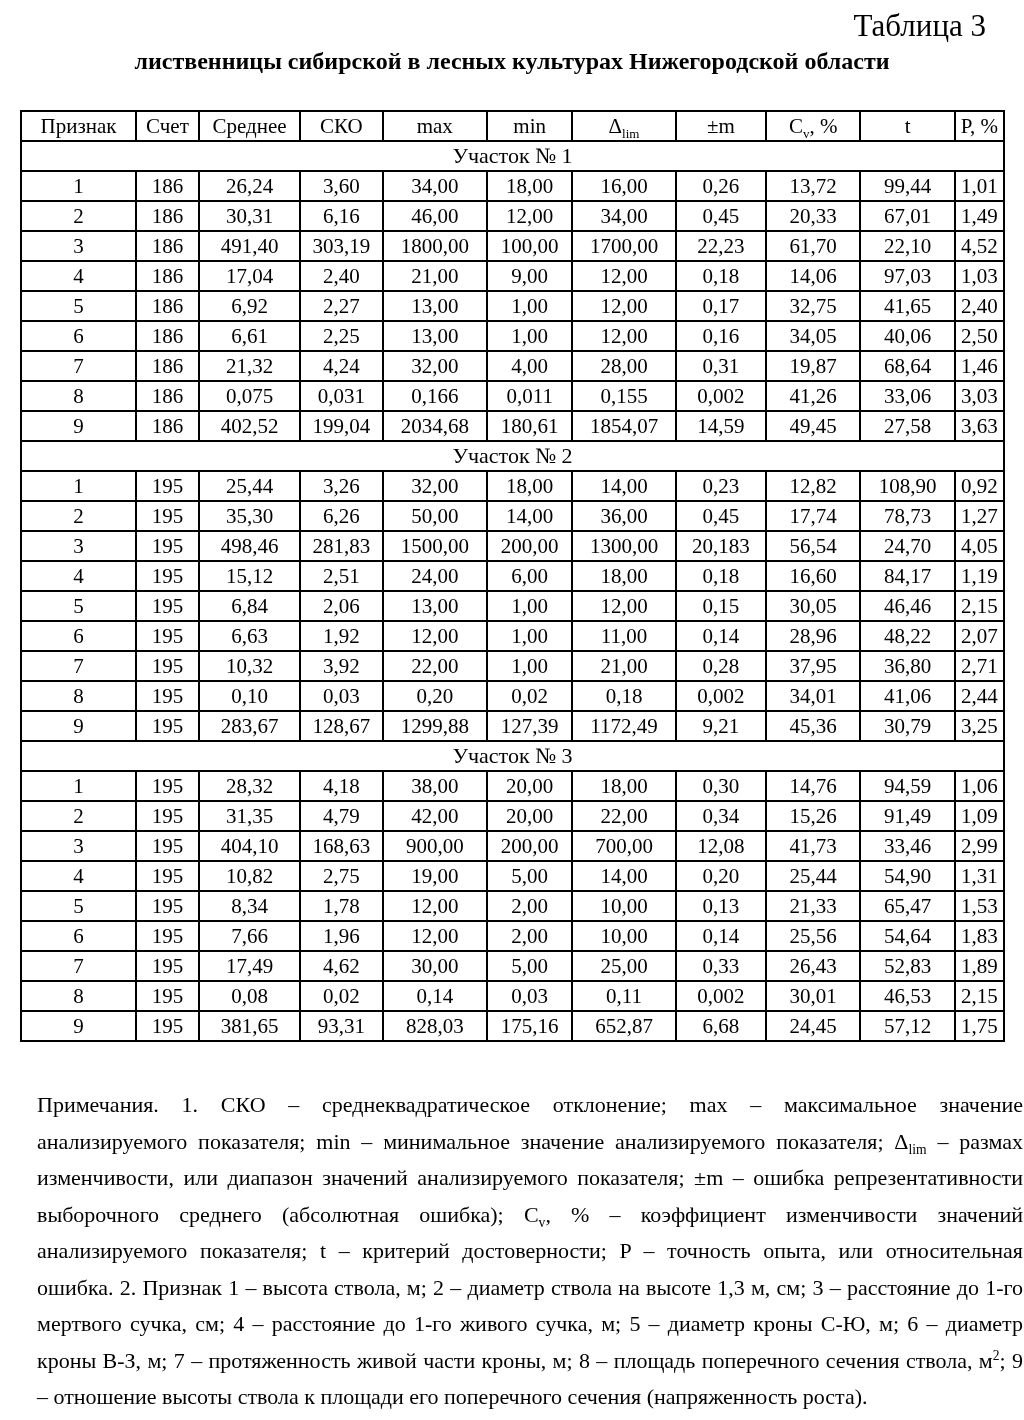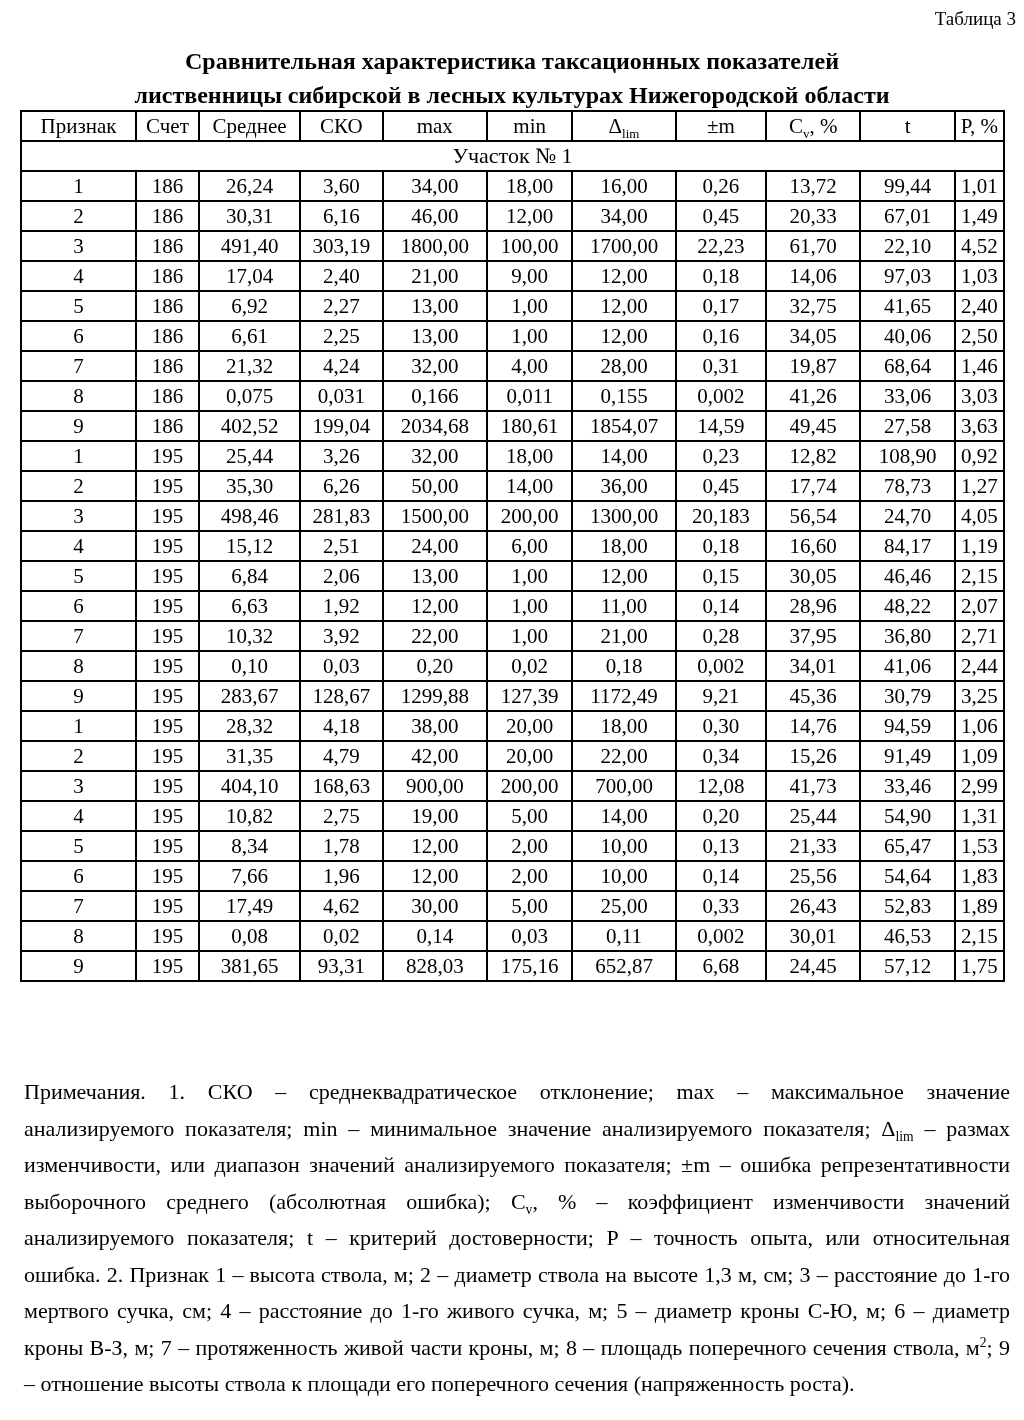--- a/index.html
+++ b/index.html
@@ -8,22 +8,22 @@
     width:1024px;
     height:1420px;
     background:#ffffff;
     color:#000000;
     font-family:"Liberation Serif","DejaVu Serif",serif;
     overflow:hidden;
   }
   .table-label{
     position:absolute;
     top:8px;
-    right:8px;
-    font-size:19px;
+    right:38px;
+    font-size:31px;
   }
   .doc-title{
     position:absolute;
     top:44px;
     left:0;
     width:100%;
     text-align:center;
     font-weight:bold;
     font-size:24px;
     line-height:34px;
@@ -55,35 +55,34 @@
   sub{font-size:0.62em;line-height:0;}
   sup{font-size:0.62em;line-height:0;}
   .col-1{width:11.7%}.col-2{width:6.4%}.col-3{width:10.3%}.col-4{width:8.4%}
   .col-5{width:10.6%}.col-6{width:8.7%}.col-7{width:10.5%}.col-8{width:9.2%}
   .col-9{width:9.6%}.col-10{width:9.6%}.col-11{width:5.0%}
   .notes{
     position:absolute;
     left:20px;
     top:1070px;
     width:986px;
-    margin:4px;
+    margin:17px;
     font-size:22px;
     line-height:36.5px;
     text-align:justify;
   }
 </style>
 </head>
 <body>
 
 <div class="page">
 
   <div class="table-label">Таблица 3</div>
 
   <div class="doc-title">
-    <div>Сравнительная характеристика таксационных показателей</div>
     <div>лиственницы сибирской в лесных культурах Нижегородской области</div>
   </div>
 
   <table class="data-table">
     <colgroup>
       <col class="col-1">
         <col class="col-2">
         <col class="col-3">
         <col class="col-4">
       <col class="col-5">
@@ -223,20 +222,23 @@
           <td>402,52</td>
           <td>199,04</td>
           <td>2034,68</td>
           <td>180,61</td>
           <td>1854,07</td>
           <td>14,59</td>
           <td>49,45</td>
           <td>27,58</td>
           <td>3,63</td>
         </tr>
+        <tr class="section-row">
+          <td colspan="11">Участок № 2</td>
+        </tr>
         <tr>
           <td>1</td>
           <td>195</td>
           <td>25,44</td>
           <td>3,26</td>
           <td>32,00</td>
           <td>18,00</td>
           <td>14,00</td>
           <td>0,23</td>
           <td>12,82</td>
@@ -340,20 +342,23 @@
           <td>283,67</td>
           <td>128,67</td>
           <td>1299,88</td>
           <td>127,39</td>
           <td>1172,49</td>
           <td>9,21</td>
           <td>45,36</td>
           <td>30,79</td>
           <td>3,25</td>
         </tr>
+        <tr class="section-row">
+          <td colspan="11">Участок № 3</td>
+        </tr>
         <tr>
           <td>1</td>
           <td>195</td>
           <td>28,32</td>
           <td>4,18</td>
           <td>38,00</td>
           <td>20,00</td>
           <td>18,00</td>
           <td>0,30</td>
           <td>14,76</td>

